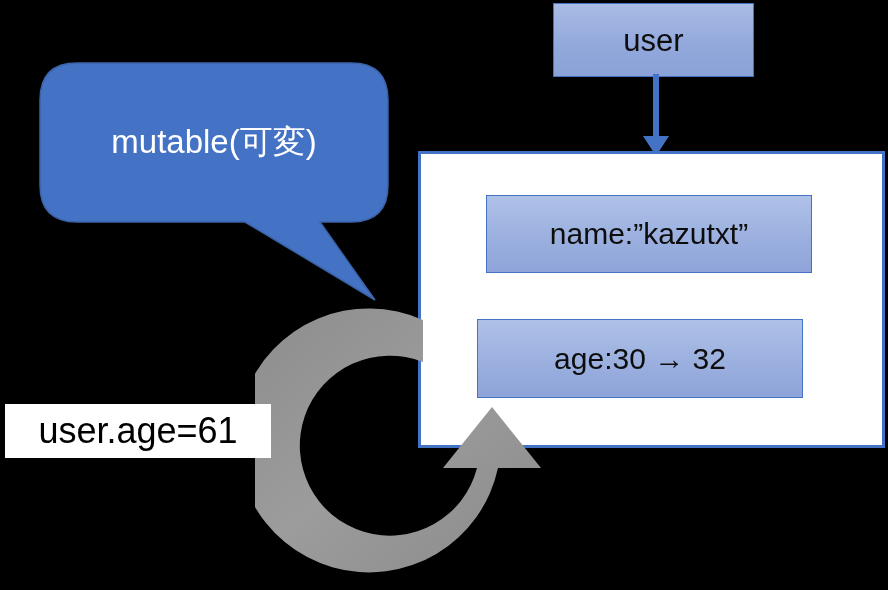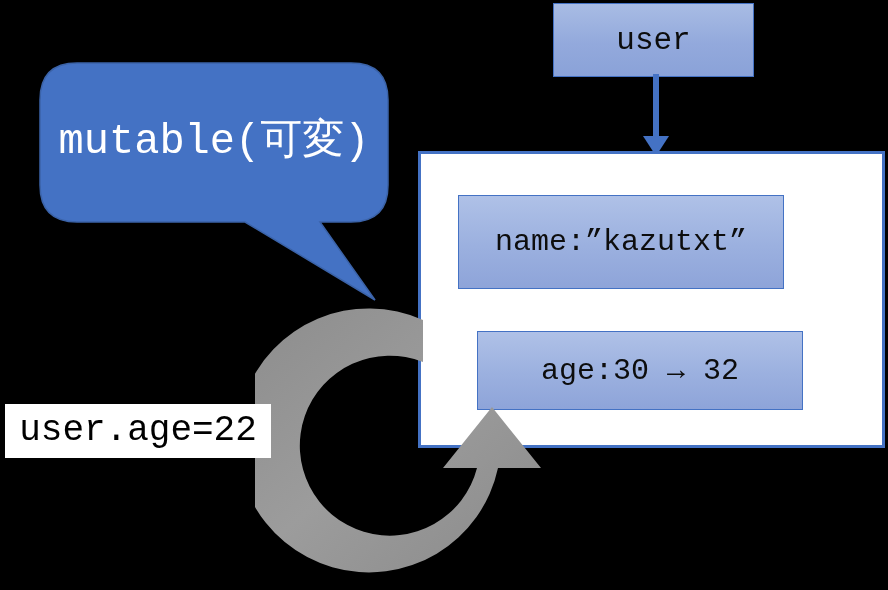--- a/index.html
+++ b/index.html
@@ -6,21 +6,21 @@
     margin: 0;
     padding: 0;
     background: #000000;
   }
   #stage {
     position: relative;
     width: 888px;
     height: 590px;
     background: #000000;
     overflow: hidden;
-    font-family: Liberation Mono, monospace;
+    font-family: Liberation Sans, sans-serif;
   }
 
   
   .user-box {
     position: absolute;
     left: 553px;
     top: 3px;
     width: 201px;
     height: 74px;
     box-sizing: border-box;
@@ -62,31 +62,30 @@
     border: 1px solid #4472C4;
     background: linear-gradient(180deg, #AFC1E7 0%, #9BB0DF 55%, #8EA4D9 100%);
     display: flex;
     align-items: center;
     justify-content: center;
     color: #0d0d0d;
     font-size: 30px;
     line-height: 1;
   }
   .field-name {
-    left: 458px;
+    left: 486px;
     top: 195px;
     width: 326px;
-    height: 94px;
+    height: 78px;
   }
   .field-age {
     left: 477px;
     top: 319px;
     width: 326px;
     height: 79px;
-    margin-top: 12px;
   }
 
   
   .callout {
     position: absolute;
     left: 30px;
     top: 55px;
     width: 370px;
     height: 260px;
     pointer-events: none;
@@ -96,21 +95,21 @@
     position: absolute;
     left: 40px;
     top: 63px;
     width: 348px;
     height: 159px;
     display: flex;
     flex-direction: row;
     align-items: center;
     justify-content: center;
     color: #FFFFFF;
-    font-size: 42px;
+    font-size: 33px;
     line-height: 1.18;
     text-align: center;
     white-space: nowrap;
   }
 
   
   .cycle-arrow {
     position: absolute;
     left: 255px;
     top: 300px;
@@ -193,16 +192,16 @@
                L 47 167
                Q 10 167 10 130
                Z" fill="#4472C4" stroke="#3B63A8" stroke-width="1.5"></path>
     </svg>
   </div>
   <div class="callout-text">
     <span>mutable(可変)</span>
   </div>
 
   <div class="code-label">
-    <span>user.age=22</span>
+    <span>user.age=61</span>
   </div>
 
 </div>
 
 </body></html>

